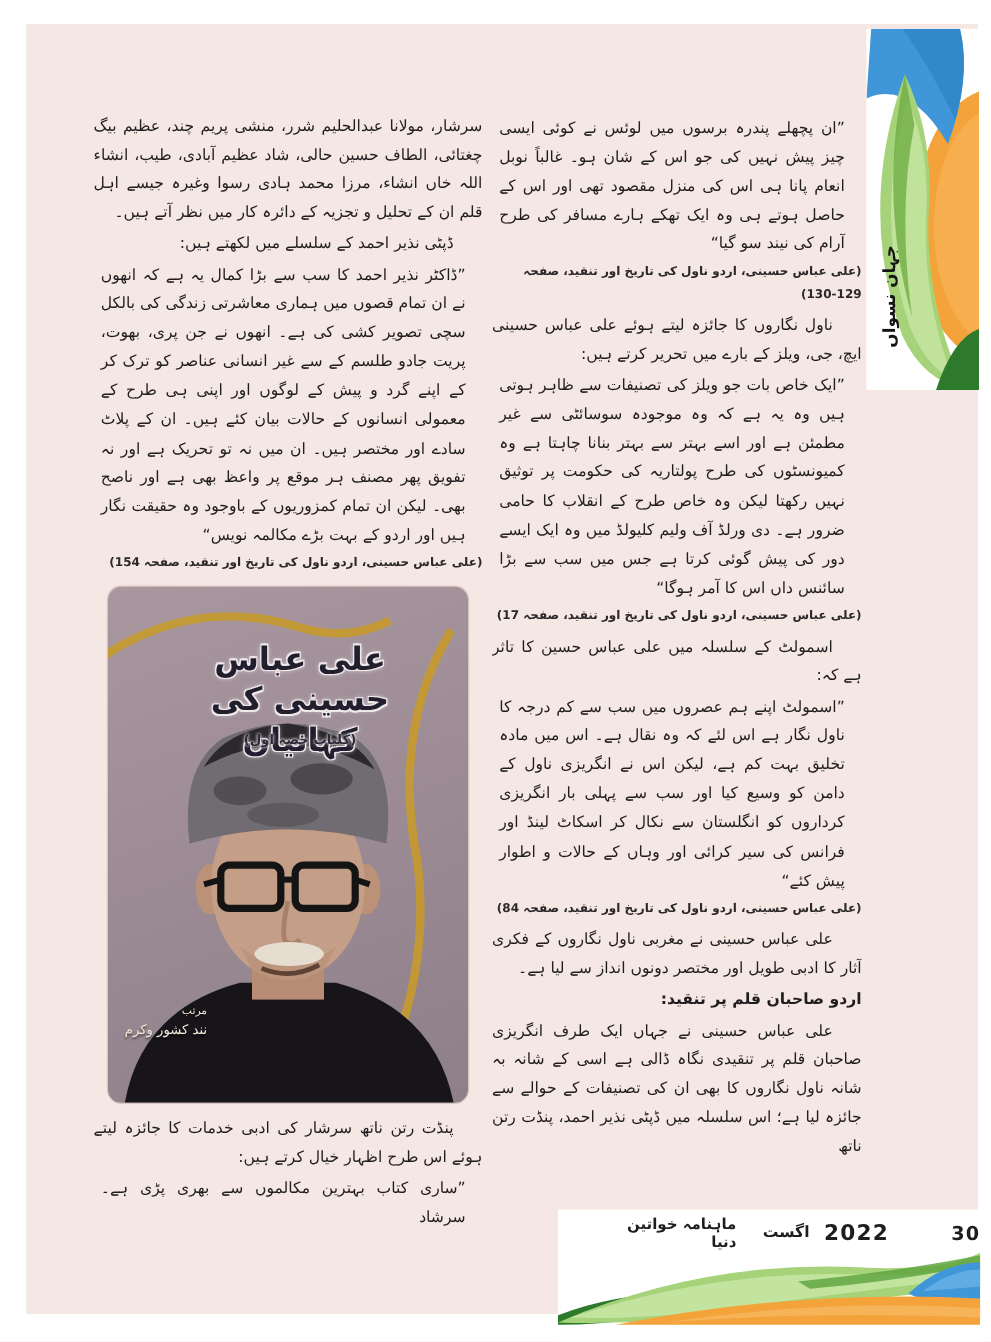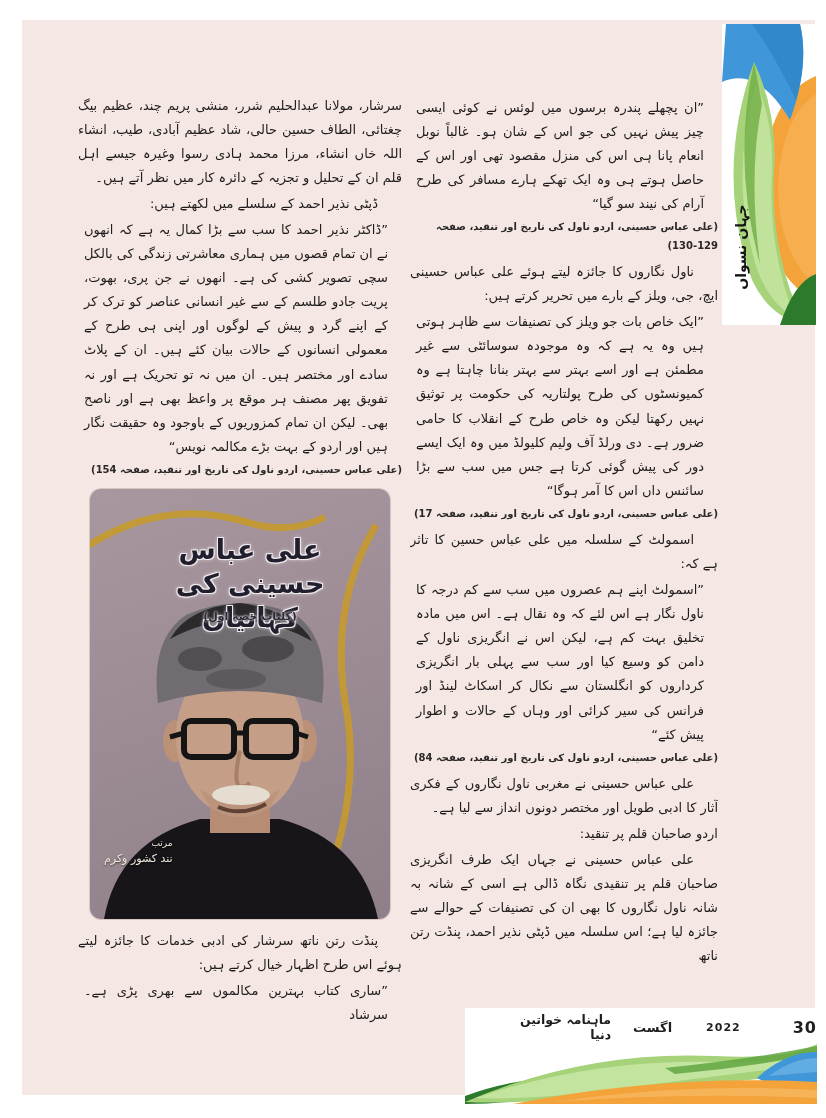--- a/index.html
+++ b/index.html
@@ -20,21 +20,21 @@
   }
   .col-left{left:78px;top:94px;width:324px;height:940px;overflow:hidden;}
   .col-right{left:410px;top:94px;width:308px;height:918px;overflow:hidden;}
   .para{margin:0 0 2px 0;}
   .para.indent{text-indent:24px;}
   .quote{margin:2px 14px 2px 6px;}
   .cite{
     direction:rtl;text-align:right;font-size:10px;font-weight:bold;
     margin:1px 0 5px 0;color:#2a2828;
   }
-  .heading{font-weight:normal;margin:2px 0;}
+  .heading{font-weight:bold;margin:2px 0;}
   
   .book-cover{
     position:relative;width:300px;height:430px;margin:10px auto 10px auto;
     background:linear-gradient(160deg,#a8979f 0%,#9d8c95 45%,#8e7f88 100%);
     overflow:hidden;box-shadow:0 0 0 1px #d8c6c2;border-radius:11px;
   }
   .book-cover svg{position:absolute;left:0;top:0;}
   .cover-title{
     position:absolute;right:25px;top:44px;width:230px;
     direction:rtl;text-align:center;
@@ -68,21 +68,21 @@
   .footer-box{
     position:absolute;left:465px;top:1008px;width:352px;height:110px;
     background:#ffffff;overflow:hidden;
   }
   .footer-line{
     position:absolute;left:0;top:6px;width:100%;height:26px;
     display:flex;direction:ltr;align-items:center;
   }
   .footer-magazine{margin-left:36px;font-size:12.5px;font-weight:bold;direction:rtl;}
   .footer-month{margin-left:22px;font-size:13px;font-weight:bold;direction:rtl;}
-  .footer-year{margin-left:34px;font-size:11px;font-weight:bold;letter-spacing:1px;}
+  .footer-year{margin-left:12px;font-size:18px;font-weight:bold;letter-spacing:1px;}
   .footer-page{margin-left:52px;font-size:16px;font-weight:bold;letter-spacing:1px;}
   .footer-wave{position:absolute;left:0;top:36px;}
 </style>
 </head>
 <body>
 
 <div class="pink-bg"></div>
 
 <div class="col col-left">
   <p class="para">سرشار، مولانا عبدالحلیم شرر، منشی پریم چند، عظیم بیگ چغتائی، الطاف حسین حالی، شاد عظیم آبادی، طیب، انشاء اللہ خاں انشاء، مرزا محمد ہادی رسوا وغیرہ جیسے اہل قلم ان کے تحلیل و تجزیہ کے دائرہ کار میں نظر آتے ہیں۔</p>

